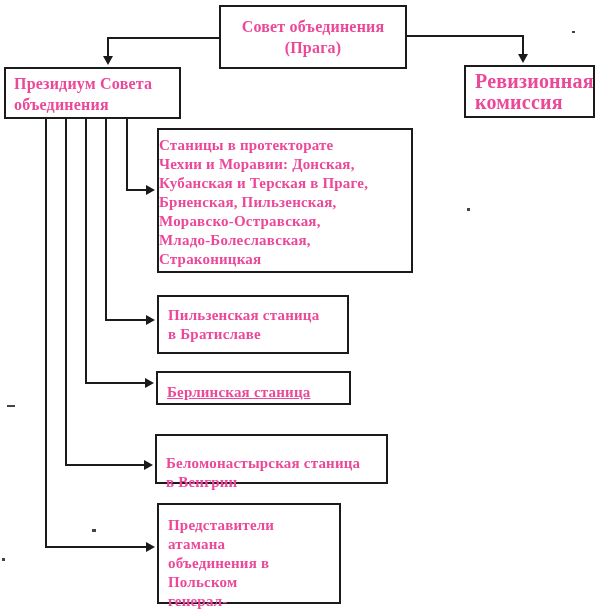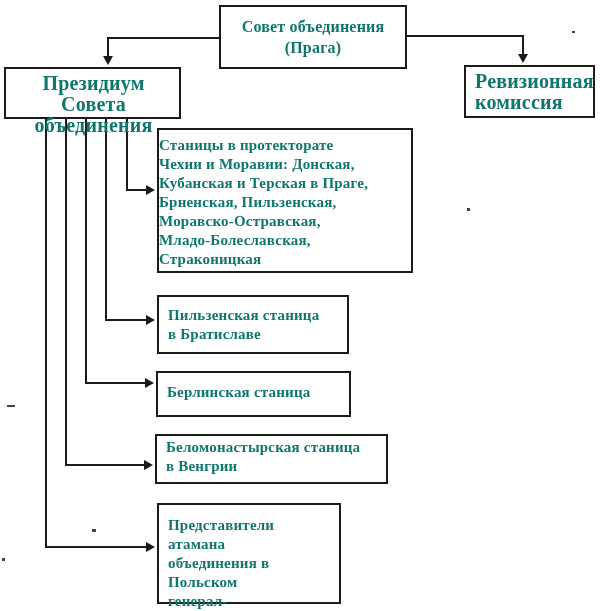--- a/index.html
+++ b/index.html
@@ -6,21 +6,21 @@
     margin: 0;
     padding: 0;
     background: #ffffff;
   }
   .canvas {
     position: relative;
     width: 600px;
     height: 611px;
     background: #ffffff;
     font-family: "Liberation Serif", "DejaVu Serif", serif;
-    color: #0f766e;
+    color: #ec4899;
     overflow: hidden;
   }
   .edges {
     position: absolute;
     left: 0;
     top: 0;
     width: 600px;
     height: 611px;
   }
   .node {
@@ -39,42 +39,43 @@
   }
   .node-council {
     left: 219px; top: 5px; width: 188px; height: 64px;
     display: flex; flex-direction: column; justify-content: center;
     text-align: center;
     font-size: 16px; line-height: 21px;
   }
   .node-presidium {
     left: 4px; top: 67px; width: 177px; height: 52px;
     padding: 4px 6px 0 8px;
-    font-size: 20px; line-height: 21px; text-align: center;
+    font-size: 16px; line-height: 21px;
   }
   .node-revision {
     left: 464px; top: 65px; width: 131px; height: 53px;
     padding: 4px 16px 0 9px;
     font-size: 20px; line-height: 21px;
   }
   .node-stanitsy {
     left: 157px; top: 128px; width: 256px; height: 145px;
     padding: 6px 6px 0 0;
   }
   .node-kaledinskaya {
     left: 157px; top: 295px; width: 192px; height: 59px;
     padding: 9px 6px 0 9px;
   }
   .node-berlinskaya {
-    left: 156px; top: 371px; width: 195px; height: 46px;
+    left: 156px; top: 371px; width: 195px; height: 34px;
     padding: 10px 6px 16px 9px;
+    text-decoration: underline;
   }
   .node-belomonastyrskaya {
     left: 155px; top: 434px; width: 233px; height: 50px;
-    padding: 2px 6px 0 9px;
+    padding: 18px 6px 0 9px;
   }
   .node-representatives {
     left: 157px; top: 503px; width: 184px; height: 101px;
     padding: 11px 6px 0 9px;
   }
   .speck {
     position: absolute;
     background: #444;
   }
 </style>

